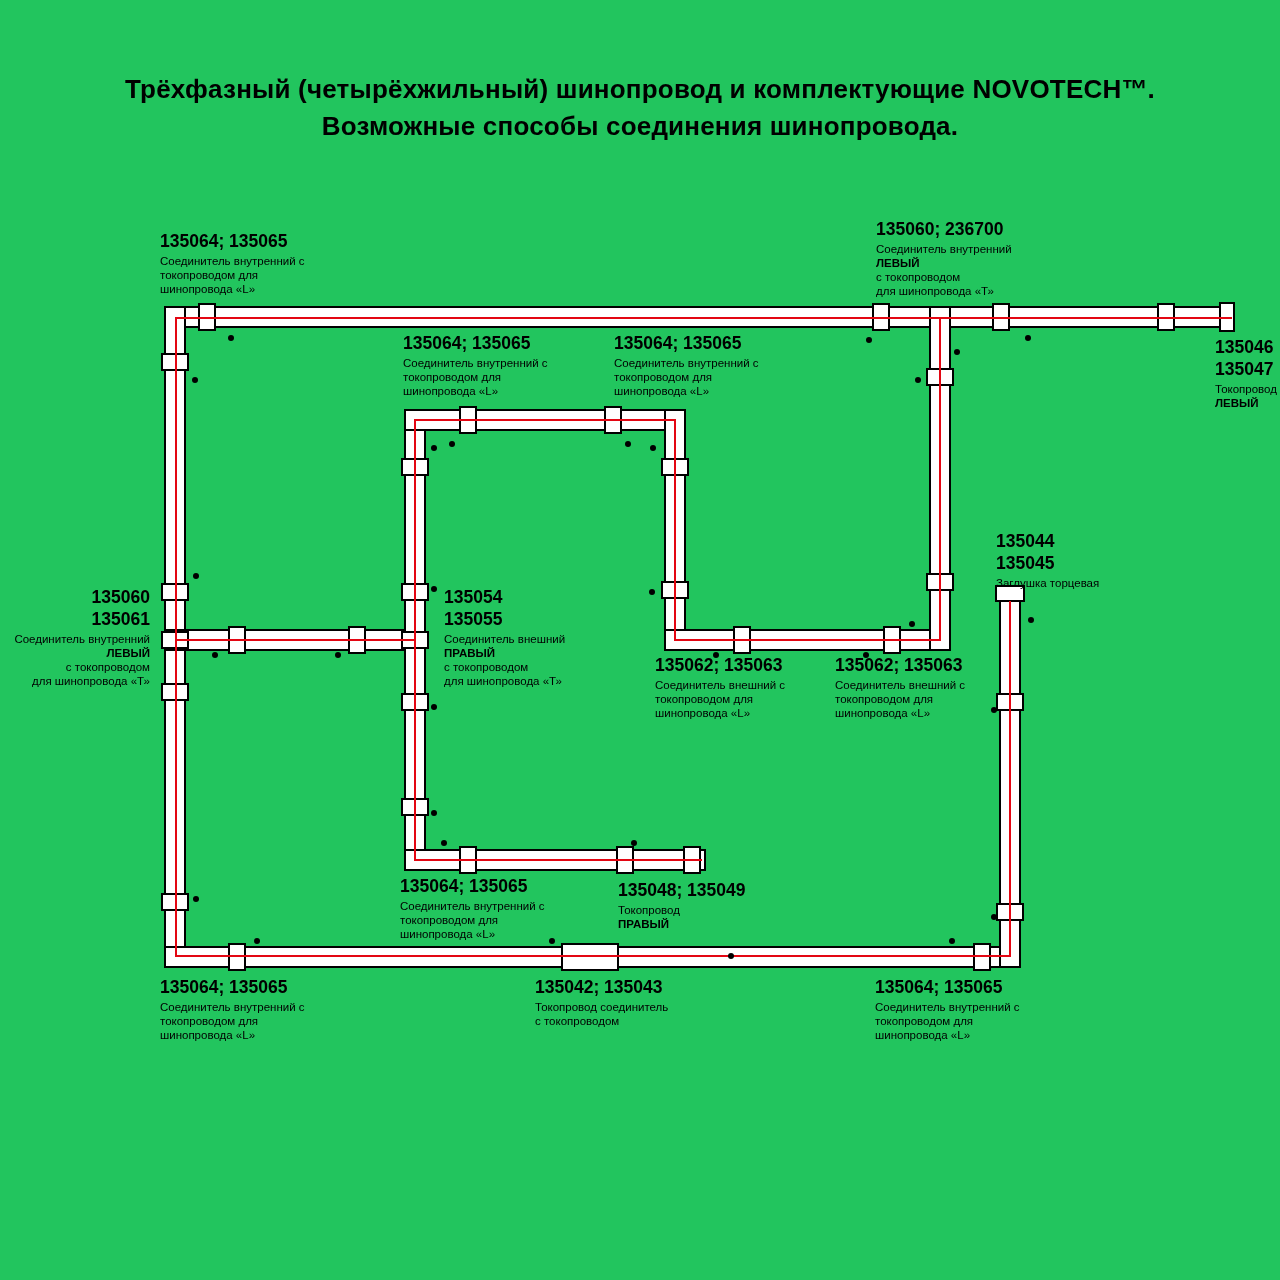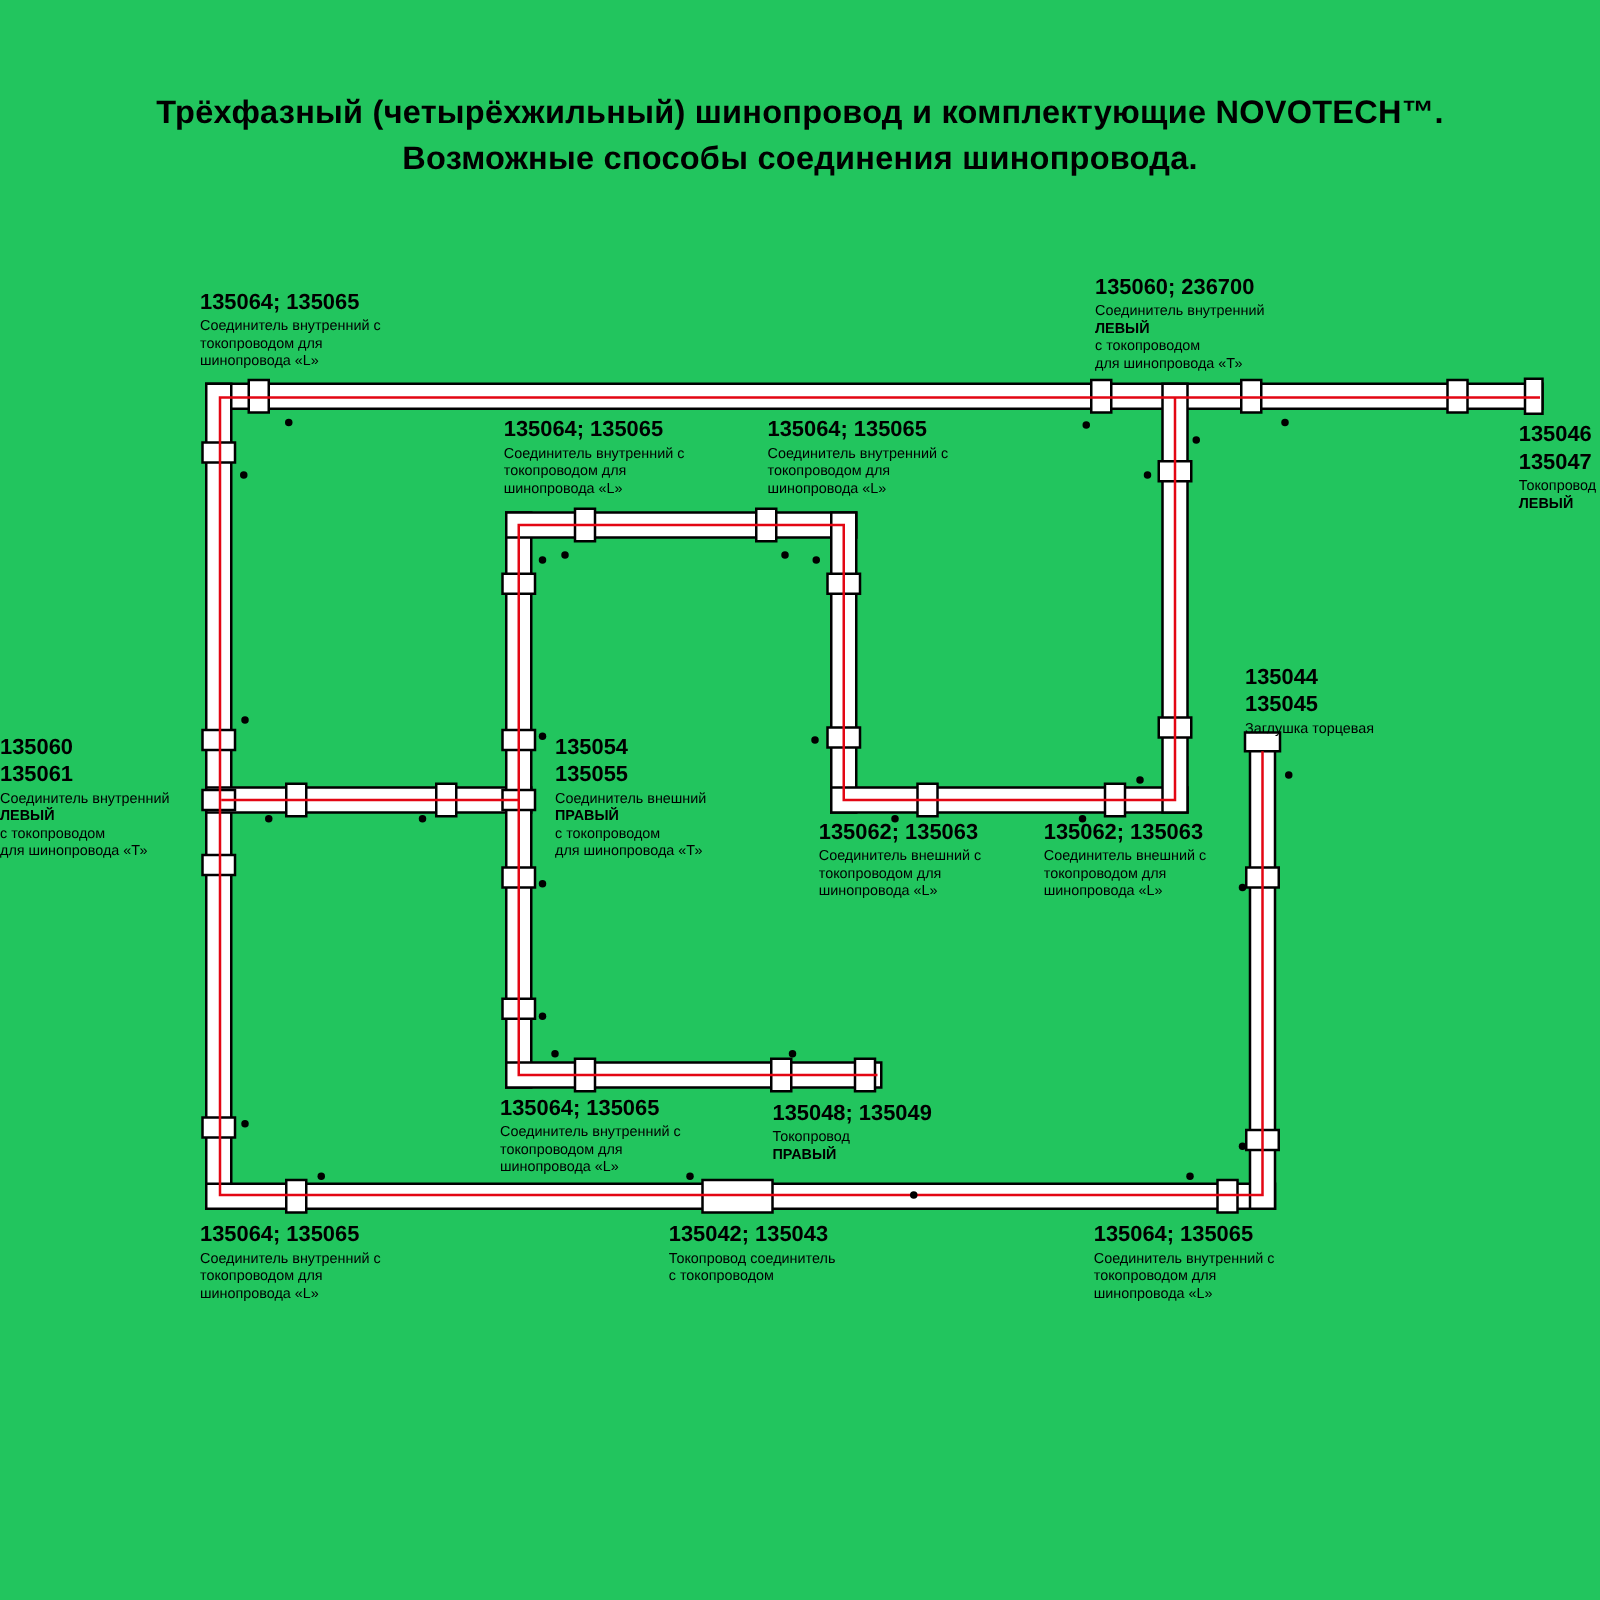--- a/index.html
+++ b/index.html
@@ -172,21 +172,21 @@
     <div>шинопровода «L»</div>
   </div>
 
   <div class="lbl" style="left:614px;top:333px">
     <div class="code first">135064; 135065</div>
     <div>Соединитель внутренний с</div>
     <div>токопроводом для</div>
     <div>шинопровода «L»</div>
   </div>
 
-  <div class="lbl" style="left:0;top:586px;width:150px;">
+  <div class="lbl" style="left:0;top:586px;width:150px;text-align:right">
     <div class="code stack">135060</div>
     <div class="code stack last">135061</div>
     <div>Соединитель внутренний</div>
     <div class="b">ЛЕВЫЙ</div>
     <div>с токопроводом</div>
     <div>для шинопровода «Т»</div>
   </div>
 
   <div class="lbl" style="left:444px;top:586px">
     <div class="code stack">135054</div>

